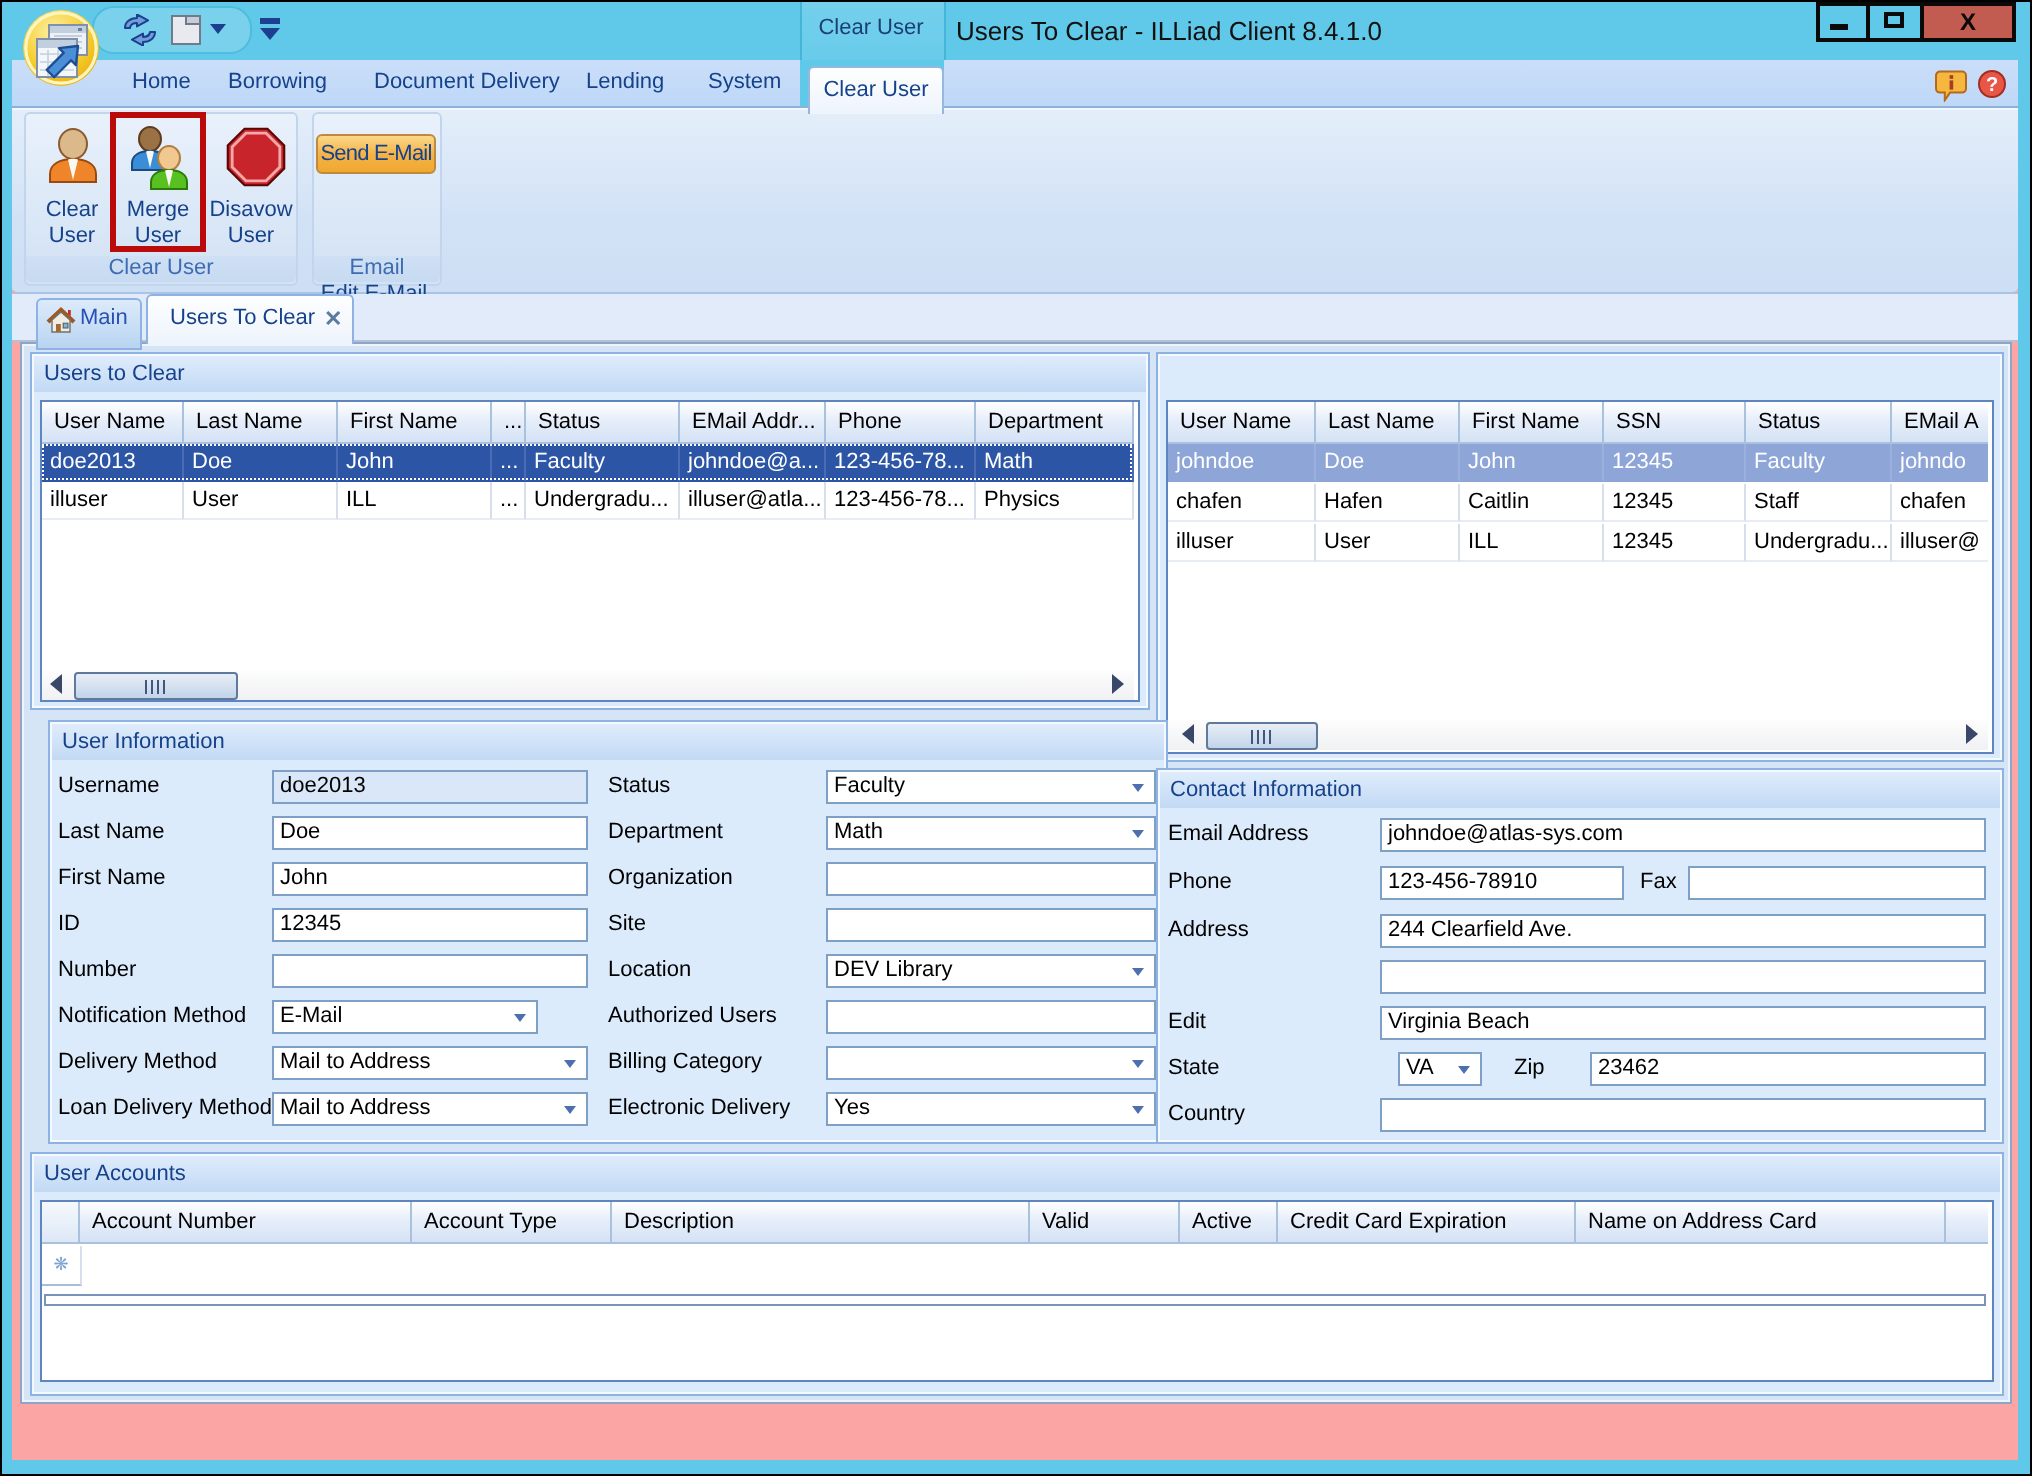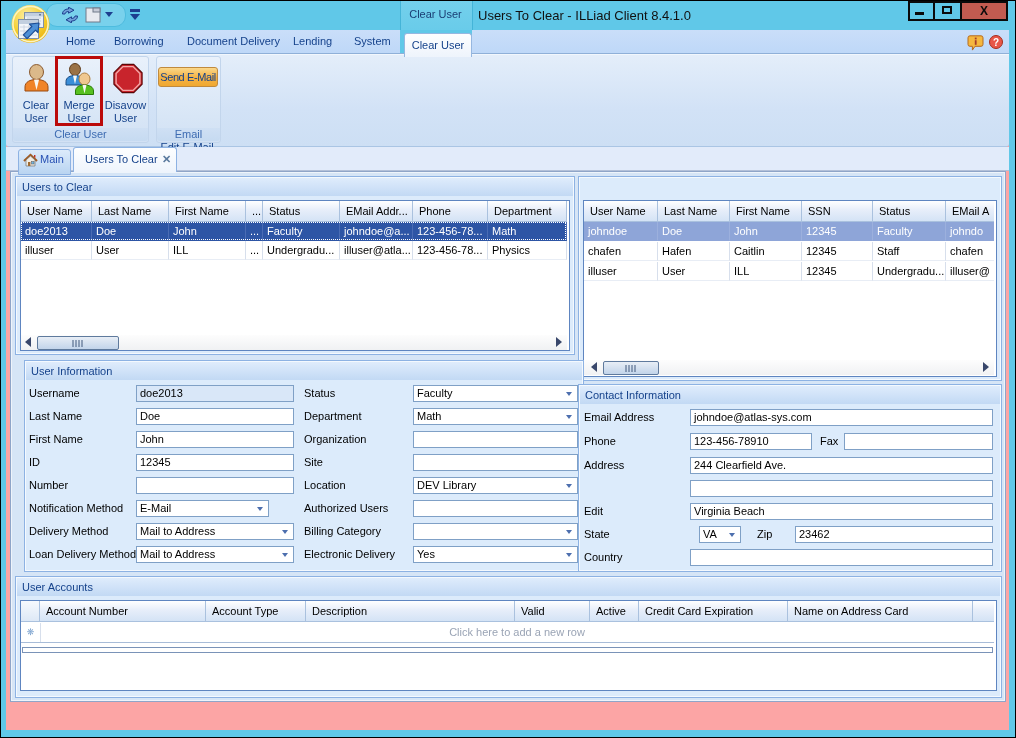--- a/index.html
+++ b/index.html
@@ -345,18 +345,17 @@
       <div class="gh" style="left:0;width:19px;background:linear-gradient(#f6f9fd,#dde8f6);"></div>
       <div class="gh" style="left:19px;width:166px;">Account Number</div>
       <div class="gh" style="left:185px;width:100px;">Account Type</div>
       <div class="gh" style="left:285px;width:209px;">Description</div>
       <div class="gh" style="left:494px;width:75px;">Valid</div>
       <div class="gh" style="left:569px;width:49px;">Active</div>
       <div class="gh" style="left:618px;width:149px;">Credit Card Expiration</div>
       <div class="gh" style="left:767px;width:185px;">Name on Address Card</div>
       <div class="gh" style="left:952px;width:21px;border-right:none;"></div>
       <div class="a" style="left:0;top:22px;width:19px;height:19px;border-right:1px solid #d7dfec;border-bottom:1px solid #a8bcd8;color:#7fa5d0;text-align:center;line-height:19px;font-size:9px;">❋</div>
-      <div class="a" style="left:19px;top:22px;width:954px;height:19px;border-bottom:1px solid #a8bcd8;color:#9aa4b5;text-align:center;line-height:19px;">Click here to add a new row</div>
       <div class="a" style="left:1px;top:46px;width:969px;height:4px;border:1px solid #7a93b8;background:#fff;"></div>
     </div>
   </div>
 
 </div>
 
 </body></html>

